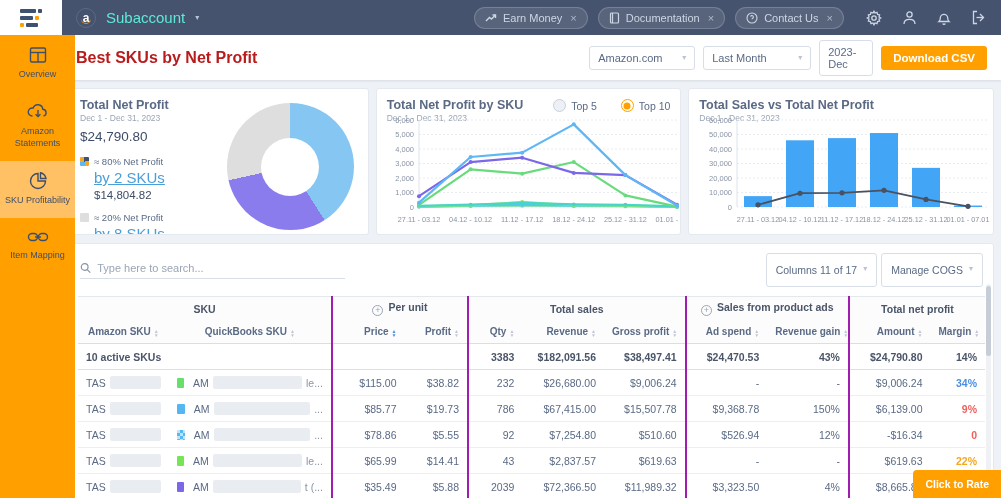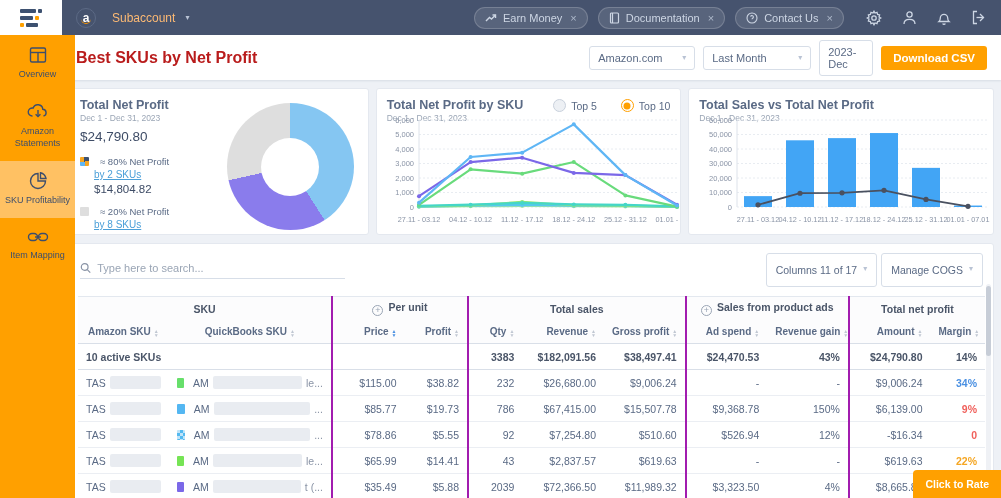--- a/index.html
+++ b/index.html
@@ -9,21 +9,21 @@
 
   
   .logo-box { position:absolute; left:0; top:0; width:62px; height:35px; background:#FFFFFF; display:flex; align-items:center; justify-content:center; z-index:5; }
   .logo { display:flex; flex-direction:column; gap:3px; }
   .logo .lrow { display:flex; gap:2px; align-items:center; }
   .lbar { height:4px; border-radius:1px; background:#3D5170; }
   .lsq  { width:4px; height:4px; border-radius:1px; }
   .topbar { position:absolute; left:62px; top:0; right:0; height:35px; background:#46536E; display:flex; align-items:center; padding:0 14px; gap:10px; z-index:4; }
   .amz-badge { width:20px; height:20px; border-radius:50%; background:#46536E; border:1px solid #5C6A85; color:#fff; font-weight:bold; font-size:12px; display:flex; align-items:center; justify-content:center; position:relative; }
   .amz-badge::after { content:""; position:absolute; left:4px; right:4px; bottom:3px; height:4px; border:1.5px solid #F90; border-top:none; border-left:none; border-right:none; border-radius:0 0 6px 6px; }
-  .acct { color:#fdba74; font-size:12px; margin-left:6px; }
+  .acct { color:#5eead4; font-size:15px; margin-left:0; }
   .caret { font-size:8px; color:#B9C3D4; }
   .tb-spacer { flex:1; }
   .chip { display:flex; align-items:center; gap:6px; background:rgba(255,255,255,0.10); border:1px solid rgba(255,255,255,0.18); border-radius:13px; padding:4px 10px; color:#CDD6E4; font-size:11px; cursor:pointer; }
   .chip svg { stroke:#CDD6E4; }
   .chip .x { font-size:11px; color:#AEB9CB; margin-left:2px; }
   .tb-icons { display:flex; align-items:center; gap:20px; margin-left:12px; }
   .tb-icons svg { stroke:#CDD6E4; cursor:pointer; }
 
   
   .sidebar { position:absolute; left:0; top:35px; width:75px; bottom:0; background:#FFA000; z-index:3; }
@@ -44,24 +44,24 @@
   .cards { display:flex; gap:7px; padding:8px 7px 0; }
   .card { background:#fff; border:1px solid #E4E8EF; border-radius:3px; height:147px; position:relative; overflow:hidden; }
   .card-title { font-size:12.5px; font-weight:bold; color:#5A6A85; }
   .card-sub { font-size:8.5px; color:#9AA5B5; margin-top:1px; }
   .card1 { width:305px; padding:9px 10px; }
   .card2 { width:311px; padding:9px 10px; }
   .card3 { width:311px; padding:9px 10px; }
   .c1-total { font-size:13.5px; color:#3E4C66; margin-top:6px; }
   .c1-legend { margin-top:12px; display:flex; flex-direction:column; gap:11px; }
   .leg-row { font-size:9.5px; color:#5A6A85; }
-  .leg-top { display:flex; align-items:center; gap:11px; }
+  .leg-top { display:flex; align-items:center; gap:5px; }
   .leg-swatch { width:9px; height:9px; border-radius:1px; flex:none; }
   .leg-swatch.multi { background:conic-gradient(#3D5170 0 90deg,#F5A623 90deg 180deg,#5FB6F5 180deg 270deg,#F5A623 270deg 360deg); }
-  .leg-link { color:#4A9FD8; text-decoration:underline; font-size:10px; margin-left:14px; display:inline-block; margin-top:2px; cursor:pointer; }
+  .leg-link { color:#4A9FD8; text-decoration:underline; font-size:15px; margin-left:14px; display:inline-block; margin-top:2px; cursor:pointer; }
   .leg-val { font-size:11.5px; color:#3E4C66; margin-left:14px; margin-top:3px; }
   .donut { position:absolute; right:14px; top:14px; width:127px; height:127px; border-radius:50%; }
   .donut .hole { position:absolute; left:50%; top:50%; width:58px; height:58px; border-radius:50%; background:#fff; transform:translate(-50%,-50%); }
   .radios { position:absolute; right:10px; top:10px; display:flex; gap:24px; align-items:center; }
   .radio { display:flex; align-items:center; gap:5px; font-size:10.5px; color:#5A6A85; cursor:pointer; }
   .rdot { width:13px; height:13px; border-radius:50%; border:1px solid #C9D1DC; background:#EDF0F4; position:relative; }
   .radio.sel .rdot { border:1.5px solid #FFA000; background:#fff; }
   .radio.sel .rdot::after { content:""; position:absolute; left:50%; top:50%; width:7px; height:7px; border-radius:50%; background:#FFA000; transform:translate(-50%,-50%); }
   .chart-svg { position:absolute; left:4px; bottom:2px; }
 

